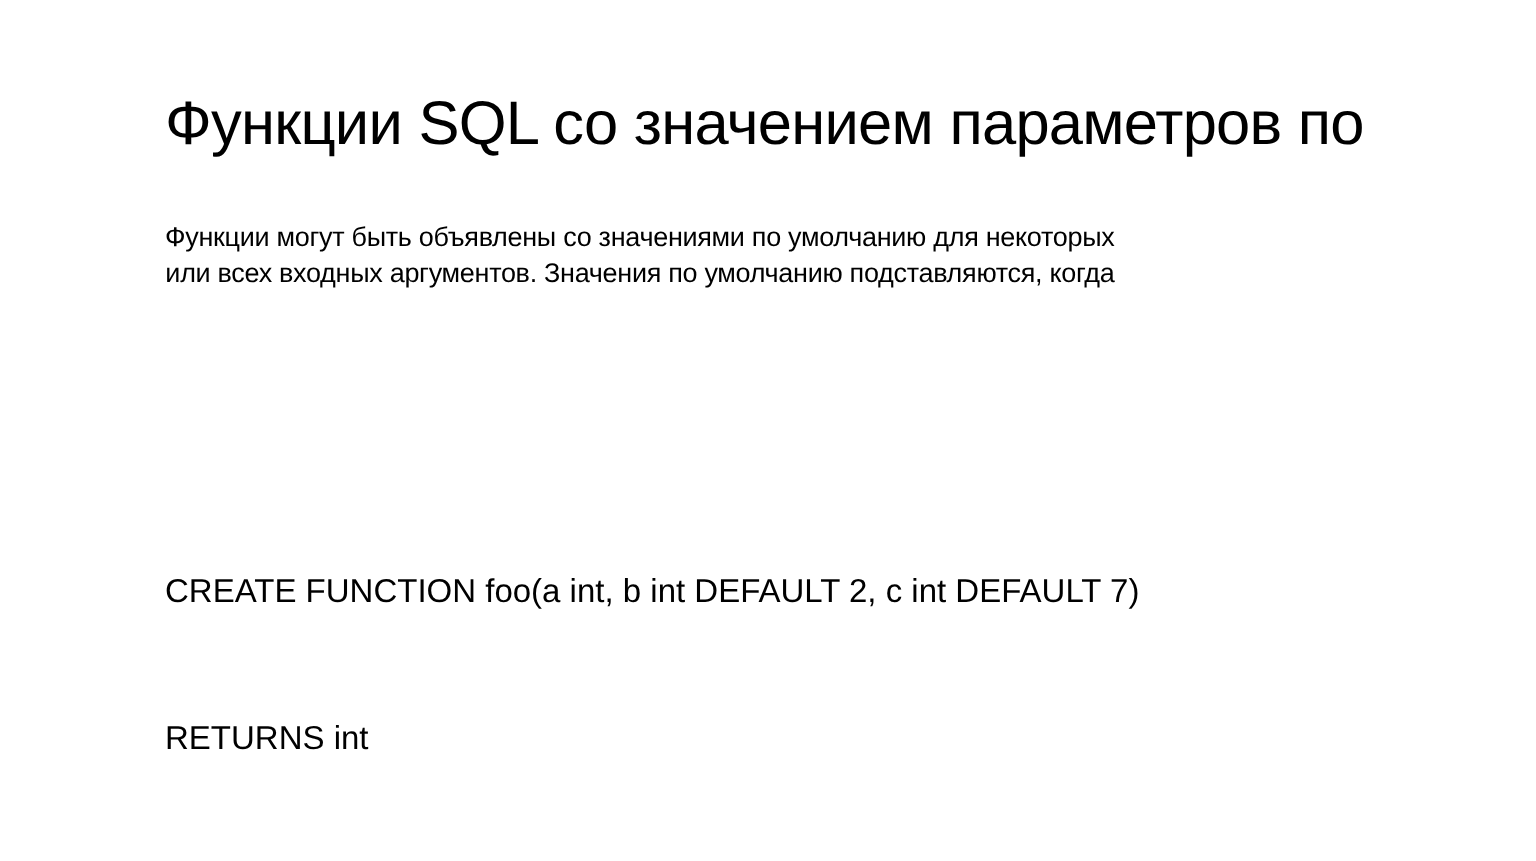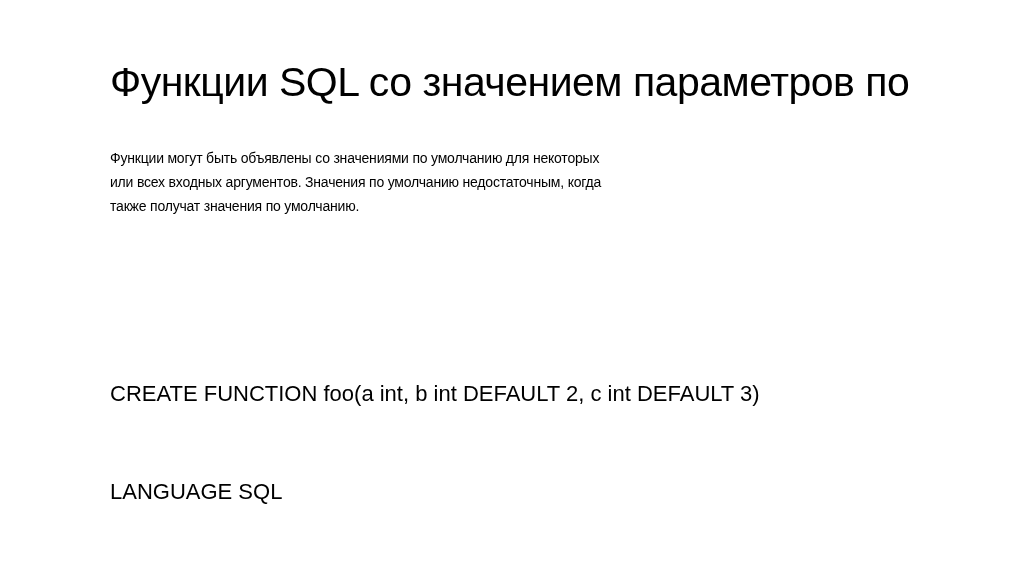--- a/index.html
+++ b/index.html
@@ -24,25 +24,26 @@
     font-size: 41px;
     line-height: 50px;
     font-weight: 400;
     letter-spacing: -0.5px;
     white-space: nowrap;
   }
   .body-paragraph {
     position: absolute;
     left: 78px;
     top: 146px;
-    font-size: 14px;
+    font-size: 18px;
     line-height: 24px;
     font-weight: 400;
     letter-spacing: -0.2px;
     white-space: nowrap;
+    text-align: right;
   }
   .code-block {
     position: absolute;
     left: 78px;
     top: 313px;
     font-size: 22px;
     line-height: 32.5px;
     font-weight: 400;
     white-space: pre;
   }
@@ -54,25 +55,25 @@
 <body>
 
 <div class="slide">
 
   <h1 class="slide-title">
     <div class="line">Функции SQL со значением параметров по</div>
   </h1>
 
   <div class="body-paragraph">
     <div class="line">Функции могут быть объявлены со значениями по умолчанию для некоторых</div>
-    <div class="line">или всех входных аргументов. Значения по умолчанию недостаточным, когда</div>
-    <div class="line">также получат значения по умолчанию.</div>
+    <div class="line">или всех входных аргументов. Значения по умолчанию подставляются, когда</div>
   </div>
 
   <div class="code-block">
-    <div class="line">CREATE FUNCTION foo(a int, b int DEFAULT 2, c int DEFAULT 3)</div>
+    <div class="line">CREATE FUNCTION foo(a int, b int DEFAULT 2, c int DEFAULT 7)</div>
+    <div class="line">RETURNS int</div>
     <div class="line">LANGUAGE SQL</div>
     
     
     
   </div>
 
 </div>
 
 </body></html>

